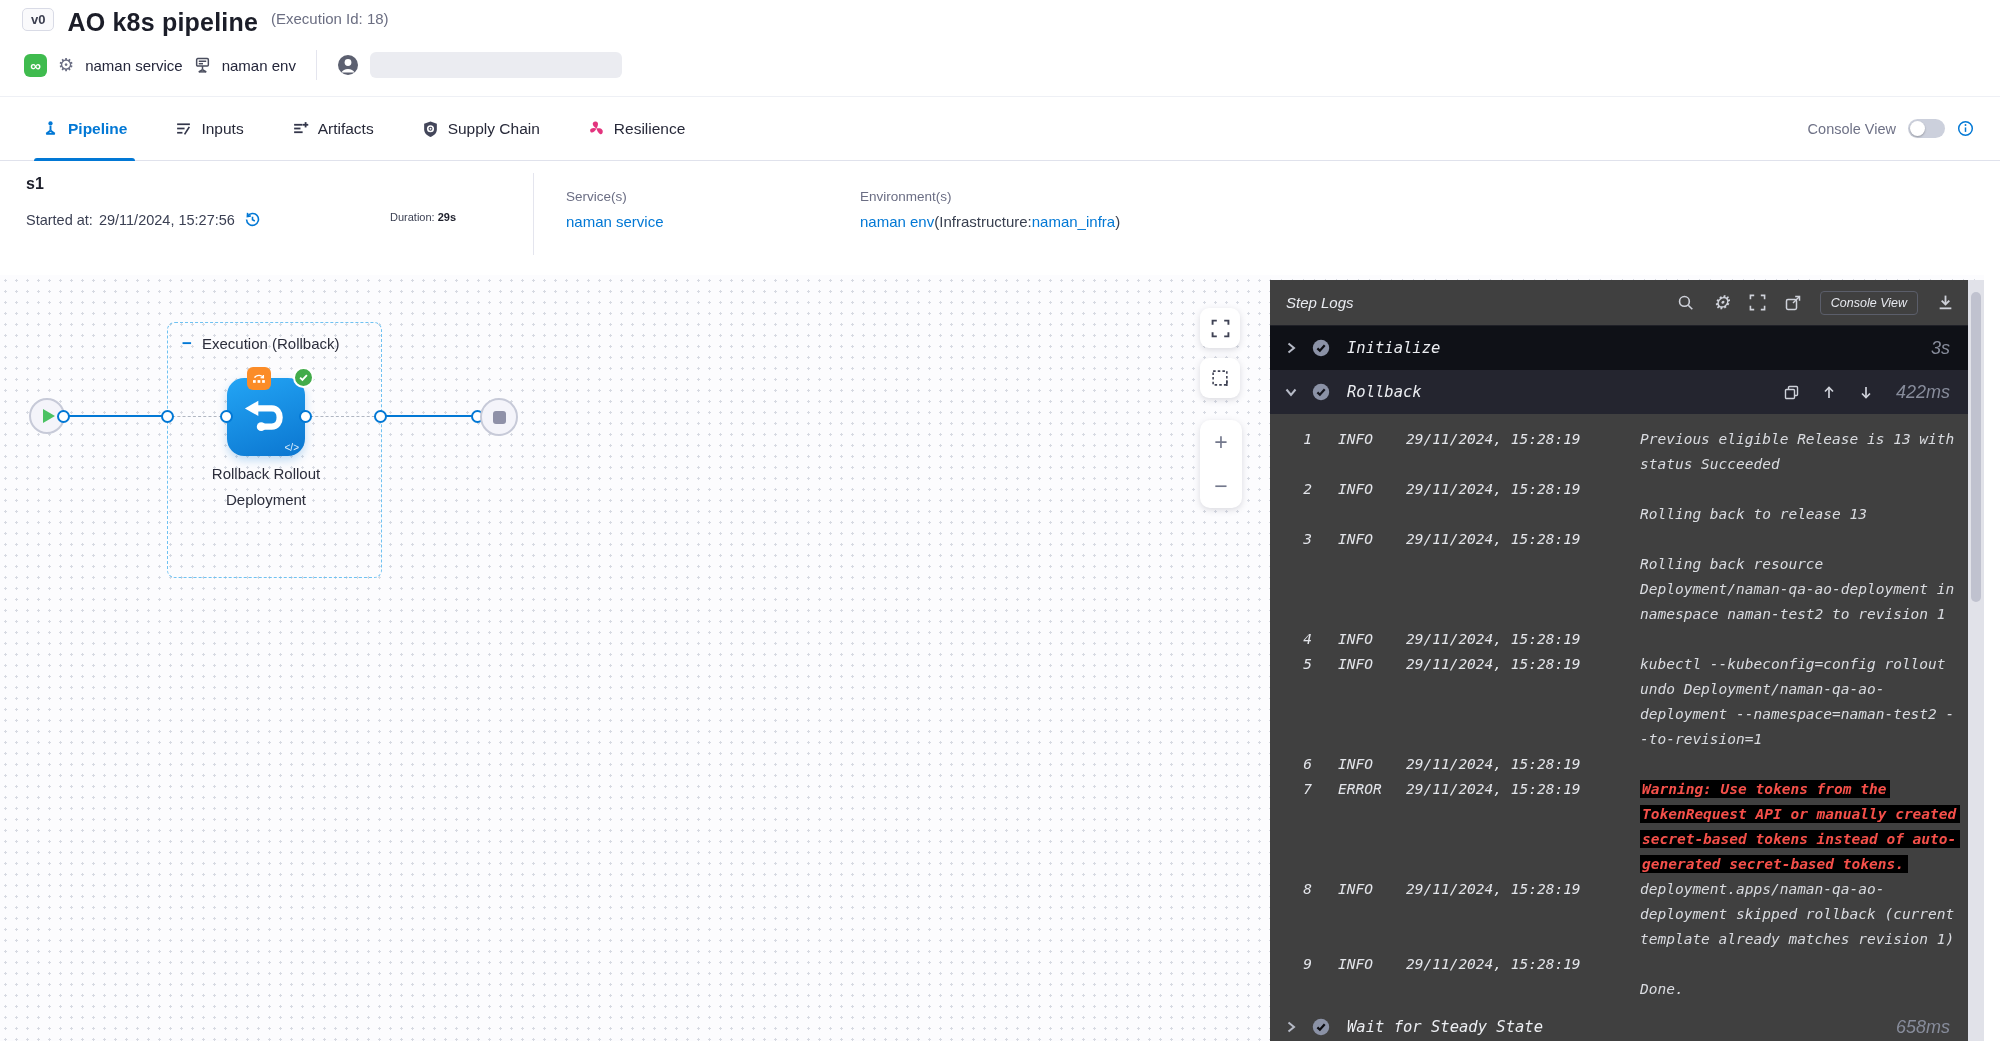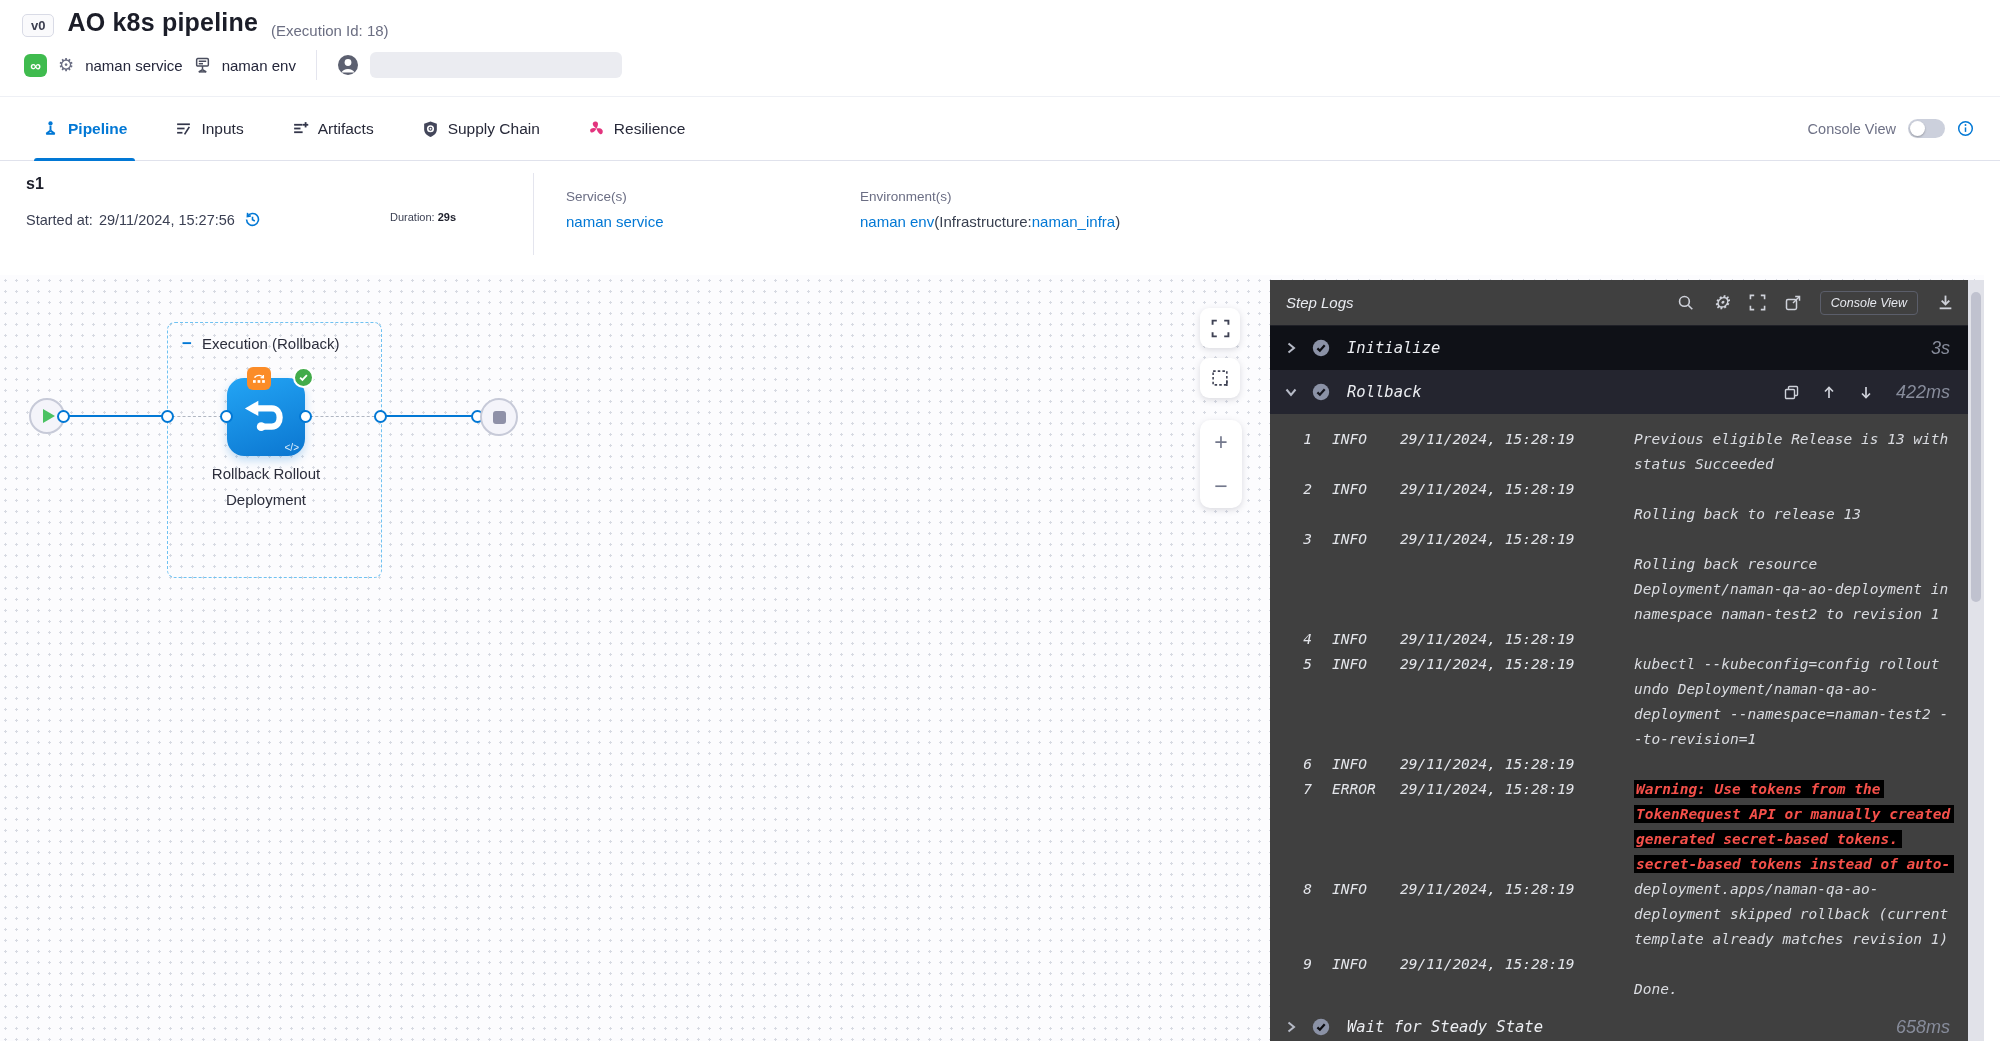--- a/index.html
+++ b/index.html
@@ -5,21 +5,21 @@
   * { box-sizing: border-box; }
   html,body { margin:0; padding:0; }
   body {
     width:2000px; height:1041px; position:relative; overflow:hidden;
     background:#ffffff; font-family:"Liberation Sans", sans-serif; color:#1c1e2a;
   }
   .mono { font-family:"DejaVu Sans Mono", monospace; }
 
   
   .hdr { position:absolute; left:0; top:0; width:100%; height:96px; background:#fff; }
-  .hdr-r1 { position:absolute; left:22px; top:8px; display:flex; align-items:flex-end; gap:13px; }
+  .hdr-r1 { position:absolute; left:22px; top:8px; display:flex; align-items:flex-start; gap:13px; }
   .vchip { padding:3px 8px; font-size:13px; font-weight:700; color:#3c3f50; background:#fafafc;
            border:1px solid #d9dbe6; border-radius:5px; }
   .ptitle { margin:0; font-size:25px; font-weight:700; color:#1b1d28; letter-spacing:.2px; }
   .execid { font-size:15px; color:#6b6e82; position:relative; top:2px; }
   .hdr-r2 { position:absolute; left:24px; top:50px; display:flex; align-items:center; gap:11px;
             font-size:15px; color:#24263а; color:#24263a; }
   .cdbadge { width:23px; height:23px; border-radius:6px; background:#3fbb4e; color:#fff; display:flex;
              align-items:center; justify-content:center; font-weight:700; font-size:15px; }
   .gear-glyph { font-size:18px; color:#6b6e84; line-height:1; }
   .vdiv { width:1px; height:30px; background:#e4e5ee; margin:0 9px; }
@@ -100,21 +100,21 @@
             padding:4px 10px; cursor:pointer; }
   .secrow { height:44px; display:flex; align-items:center; gap:14px; padding:0 18px 0 14px; cursor:pointer; }
   .secrow.sel { background:#24252f; }
   .secrow.dim { background:#0f1117; }
   .sec-title { color:#eceef2; font-size:15.5px; margin-left:3px; }
   .sec-right { margin-left:auto; display:flex; align-items:center; gap:23px; }
   .sec-dur { color:#878c9b; font-size:18px; }
   .loglines { padding:12px 0 4px 20px; }
   .log-row { display:flex; height:25px; align-items:center; font-size:14.5px; color:#e3e5ea; white-space:pre; }
   .ln  { width:22px; text-align:right; flex:none; }
-  .lvl { width:60px; margin-left:20px; flex:none; }
+  .lvl { width:60px; margin-left:26px; flex:none; }
   .lts { width:200px; margin-left:8px; flex:none; }
   .lmsg{ margin-left:34px; color:#d9dbe0; }
   .lmsg.err { color:#f5504a; font-weight:700; background:#000; padding:1px 4px 1px 2px; }
   .pscroll { position:absolute; right:0; top:0; width:16px; height:100%; background:#e1e2e9; }
   .pthumb { position:absolute; left:3px; right:3px; top:12px; height:310px; border-radius:5px; background:#c0c2cf; }
 
   svg { display:block; }
 </style>
 </head>
 <body>
@@ -433,22 +433,22 @@
         <div class="log-row"><span class="ln"></span><span class="lvl"></span><span class="lts"></span><span class="lmsg">Deployment/naman-qa-ao-deployment in</span></div>
         <div class="log-row"><span class="ln"></span><span class="lvl"></span><span class="lts"></span><span class="lmsg">namespace naman-test2 to revision 1</span></div>
         <div class="log-row"><span class="ln">4</span><span class="lvl">INFO</span><span class="lts">29/11/2024, 15:28:19</span><span class="lmsg"></span></div>
         <div class="log-row"><span class="ln">5</span><span class="lvl">INFO</span><span class="lts">29/11/2024, 15:28:19</span><span class="lmsg">kubectl --kubeconfig=config rollout</span></div>
         <div class="log-row"><span class="ln"></span><span class="lvl"></span><span class="lts"></span><span class="lmsg">undo Deployment/naman-qa-ao-</span></div>
         <div class="log-row"><span class="ln"></span><span class="lvl"></span><span class="lts"></span><span class="lmsg">deployment --namespace=naman-test2 -</span></div>
         <div class="log-row"><span class="ln"></span><span class="lvl"></span><span class="lts"></span><span class="lmsg">-to-revision=1</span></div>
         <div class="log-row"><span class="ln">6</span><span class="lvl">INFO</span><span class="lts">29/11/2024, 15:28:19</span><span class="lmsg"></span></div>
         <div class="log-row"><span class="ln">7</span><span class="lvl">ERROR</span><span class="lts">29/11/2024, 15:28:19</span><span class="lmsg err">Warning: Use tokens from the</span></div>
         <div class="log-row"><span class="ln"></span><span class="lvl"></span><span class="lts"></span><span class="lmsg err">TokenRequest API or manually created</span></div>
+        <div class="log-row"><span class="ln"></span><span class="lvl"></span><span class="lts"></span><span class="lmsg err">secret-based tokens instead of auto-</span></div>
         <div class="log-row"><span class="ln"></span><span class="lvl"></span><span class="lts"></span><span class="lmsg err">generated secret-based tokens.</span></div>
-        <div class="log-row"><span class="ln"></span><span class="lvl"></span><span class="lts"></span><span class="lmsg err">secret-based tokens instead of auto-</span></div>
         <div class="log-row"><span class="ln">8</span><span class="lvl">INFO</span><span class="lts">29/11/2024, 15:28:19</span><span class="lmsg">deployment.apps/naman-qa-ao-</span></div>
         <div class="log-row"><span class="ln"></span><span class="lvl"></span><span class="lts"></span><span class="lmsg">deployment skipped rollback (current</span></div>
         <div class="log-row"><span class="ln"></span><span class="lvl"></span><span class="lts"></span><span class="lmsg">template already matches revision 1)</span></div>
         <div class="log-row"><span class="ln">9</span><span class="lvl">INFO</span><span class="lts">29/11/2024, 15:28:19</span><span class="lmsg"></span></div>
         <div class="log-row"><span class="ln"></span><span class="lvl"></span><span class="lts"></span><span class="lmsg">Done.</span></div>
       </div>
 
     <div class="secrow">
       <span>
         <svg width="14" height="14" viewBox="0 0 14 14" fill="none" stroke="#b7bbc7" stroke-width="2">

